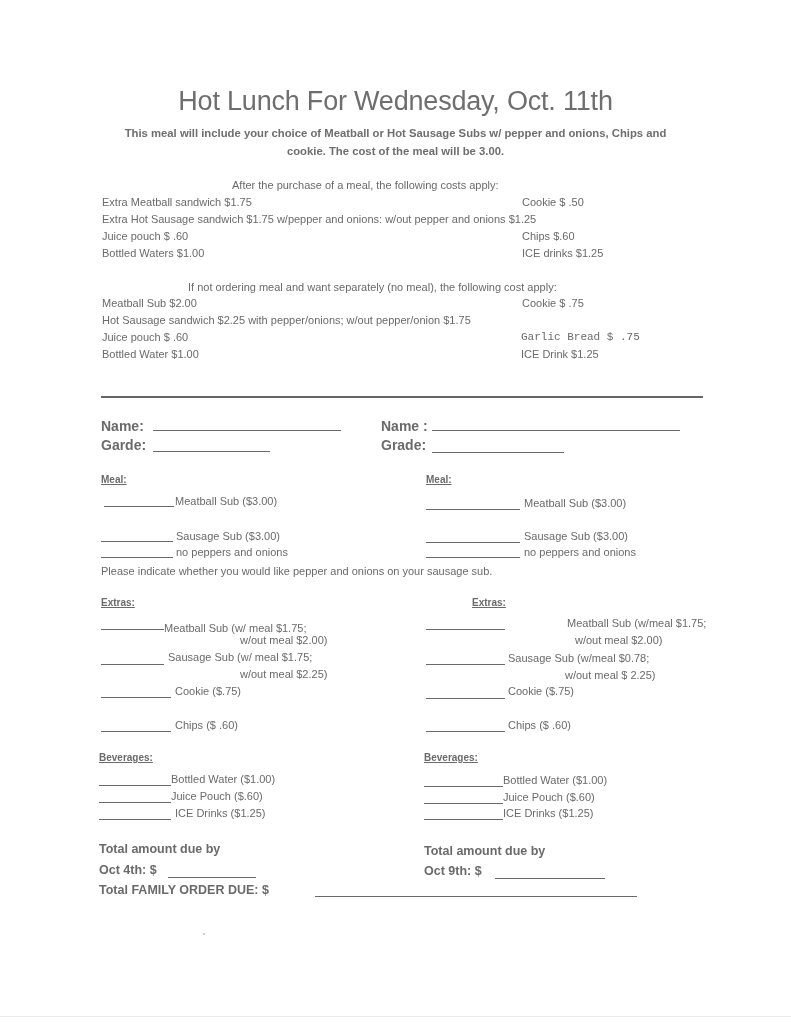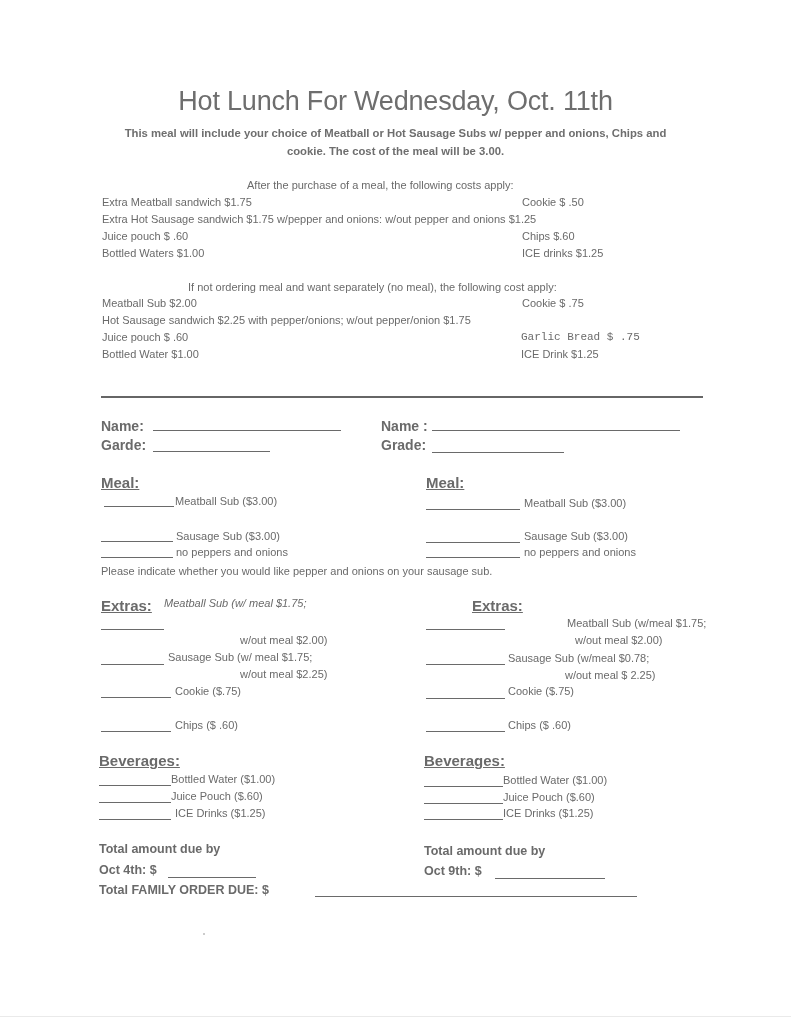--- a/index.html
+++ b/index.html
@@ -3,35 +3,35 @@
   <meta charset="utf-8">
   <style>
     * { box-sizing: border-box; margin: 0; padding: 0; }
     html, body { width: 791px; height: 1024px; background: #ffffff; overflow: hidden; }
     body { position: relative; font-family: "Liberation Sans", sans-serif; color: #6a6a6a; }
     .abs { position: absolute; white-space: nowrap; }
     .title { font-size: 27px; font-weight: normal; color: #6e6e6e; left: 0; width: 791px; text-align: center; top: 86px; letter-spacing: -0.2px; }
     .intro { font-size: 11.3px; font-weight: bold; color: #6e6e6e; left: 0; width: 791px; text-align: center; line-height: 18px; }
     .t { font-size: 11px; font-weight: bold; color: #6a6a6a; }
     .tn { font-size: 11px; font-weight: normal; color: #6a6a6a; }
-    .hdr { font-size: 15px; font-weight: bold; color: #6a6a6a; text-decoration: underline; }
+    .hdr { font-size: 10px; font-weight: bold; color: #6a6a6a; text-decoration: underline; }
     .lbl { font-size: 14px; font-weight: bold; color: #6a6a6a; }
     .line { position: absolute; border-bottom: 1.3px solid #6a6a6a; height: 1px; }
     .divider { position: absolute; left: 101px; top: 396px; width: 602px; border-top: 2px solid #666; }
     .speck { position: absolute; width: 2px; height: 2px; background: #bbb; border-radius: 1px; }
     .footer-line { position: absolute; left: 0; top: 1016px; width: 791px; border-top: 1px solid #eaeaea; }
   </style>
 </head>
 <body>
 
 <div class="abs title">Hot Lunch For Wednesday, Oct. 11th</div>
 <div class="abs intro" style="top:124px;">This meal will include your choice of Meatball or Hot Sausage Subs w/ pepper and onions, Chips and</div>
 <div class="abs intro" style="top:142px;">cookie. The cost of the meal will be 3.00.</div>
 
-<div class="abs tn" style="left:247px; top:179px;text-align:right;">After the purchase of a meal, the following costs apply:</div>
+<div class="abs tn" style="left:232px; top:179px;text-align:right;">After the purchase of a meal, the following costs apply:</div>
 <div class="abs tn" style="left:102px; top:196px;">Extra Meatball sandwich  $1.75</div>
 <div class="abs tn" style="left:102px; top:213px;">Extra Hot Sausage sandwich $1.75 w/pepper and onions: w/out pepper and onions $1.25</div>
 <div class="abs tn" style="left:102px; top:230px;">Juice pouch $ .60</div>
 <div class="abs tn" style="left:102px; top:247px;">Bottled Waters $1.00</div>
 <div class="abs tn" style="left:522px; top:196px;">Cookie  $ .50</div>
 <div class="abs tn" style="left:522px; top:230px;">Chips  $.60</div>
 <div class="abs tn" style="left:522px; top:247px;">ICE drinks $1.25</div>
 
 <div class="abs tn" style="left:188px; top:281px;">If not ordering meal and want separately (no meal), the following cost apply:</div>
 <div class="abs tn" style="left:102px; top:297px;">Meatball Sub  $2.00</div>
@@ -67,21 +67,21 @@
 <div class="abs tn" style="left:524px; top:497px;">Meatball Sub  ($3.00)</div>
 <div class="line" style="left:426px; top:542px; width:94px;"></div>
 <div class="abs tn" style="left:524px; top:530px;">Sausage Sub ($3.00)</div>
 <div class="line" style="left:426px; top:557px; width:94px;"></div>
 <div class="abs tn" style="left:524px; top:546px;">no peppers and onions</div>
 
 <div class="abs tn" style="left:101px; top:565px;">Please indicate whether you would like pepper and onions on your sausage sub.</div>
 
 <div class="abs hdr" style="left:101px; top:597px;">Extras:</div>
 <div class="line" style="left:101px; top:629px; width:63px;"></div>
-<div class="abs tn" style="left:164px; top:597px;font-style:italic;">Meatball Sub (w/ meal $1.75;</div>
+<div class="abs tn" style="left:164px; top:622px;">Meatball Sub (w/ meal $1.75;</div>
 <div class="abs tn" style="left:240px; top:634px;">w/out meal $2.00)</div>
 <div class="line" style="left:101px; top:664px; width:63px;"></div>
 <div class="abs tn" style="left:168px; top:651px;">Sausage Sub  (w/ meal $1.75;</div>
 <div class="abs tn" style="left:240px; top:668px;">w/out meal $2.25)</div>
 <div class="line" style="left:101px; top:697px; width:70px;"></div>
 <div class="abs tn" style="left:175px; top:685px;">Cookie  ($.75)</div>
 <div class="line" style="left:101px; top:731px; width:70px;"></div>
 <div class="abs tn" style="left:175px; top:719px;">Chips ($ .60)</div>
 
 <div class="abs hdr" style="left:472px; top:597px;">Extras:</div>

